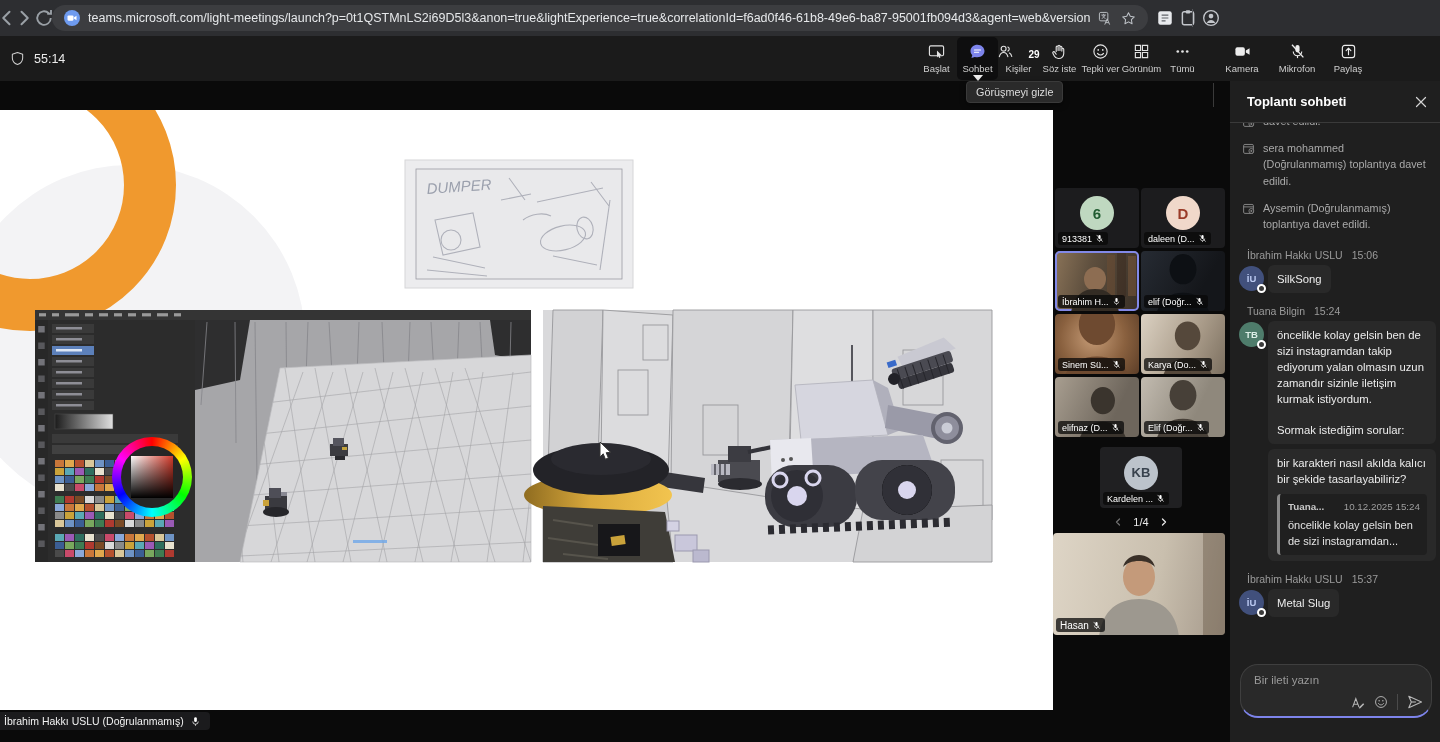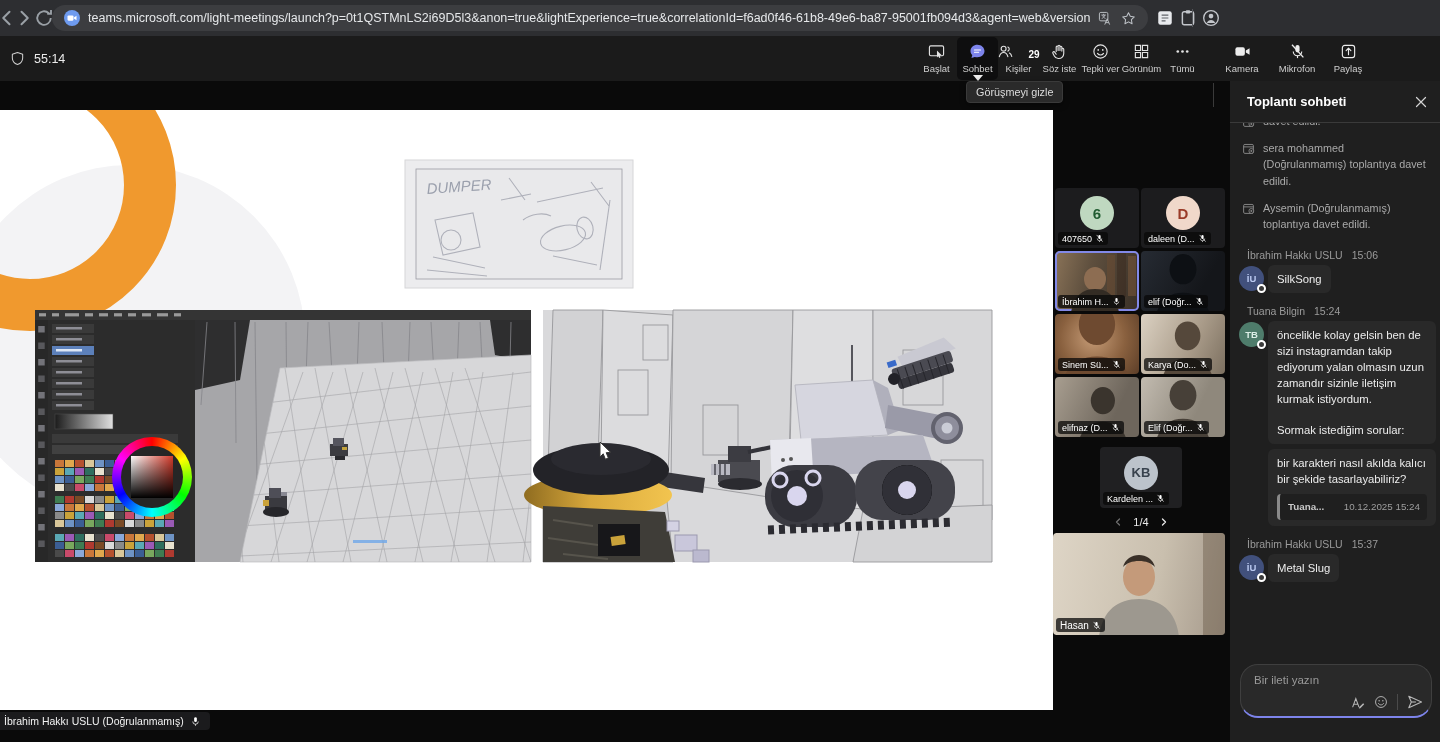--- a/index.html
+++ b/index.html
@@ -750,21 +750,21 @@
 <div id="presenter-pill">
   <span>İbrahim Hakkı USLU (Doğrulanmamış)</span>
   <svg class="ic">
       <use href="#i-mic"></use>
     </svg>
 </div>
 
 <div class="ptile" style="left:1055px;top:188px">
   <div class="pavatar" style="background:#bfd8c0;color:#215c31">6</div>
   <div class="plabel">
-      <span>407650</span>
+      <span>913381</span>
     <svg class="ic">
         <use href="#i-mic-off"></use>
       </svg>
     </div>
 </div>
 <div class="ptile" style="left:1141px;top:188px">
   <div class="pavatar" style="background:#f0d8ca;color:#9a3b28">D</div>
   <div class="plabel">
       <span>daleen (D...</span>
     <svg class="ic">
@@ -921,20 +921,21 @@
       </div>
     </div>
     <div class="mrow">
       <div class="bubble">
         <p>bir karakteri nasıl akılda kalıcı bir şekide tasarlayabiliriz?</p>
         <div class="quote">
           <div class="qhead">
             <span class="qauthor">Tuana...</span>
             <span>10.12.2025 15:24</span>
           </div>
+          <div class="qtext">öncelikle kolay gelsin ben de sizi instagramdan...</div>
         </div>
       </div>
     </div>
 
     <div class="meta">
       <span>İbrahim Hakkı USLU</span><span class="time">15:37</span>
     </div>
     <div class="mrow">
       <div class="mavatar av-iu">İU</div>
       <div class="bubble">Metal Slug</div>

